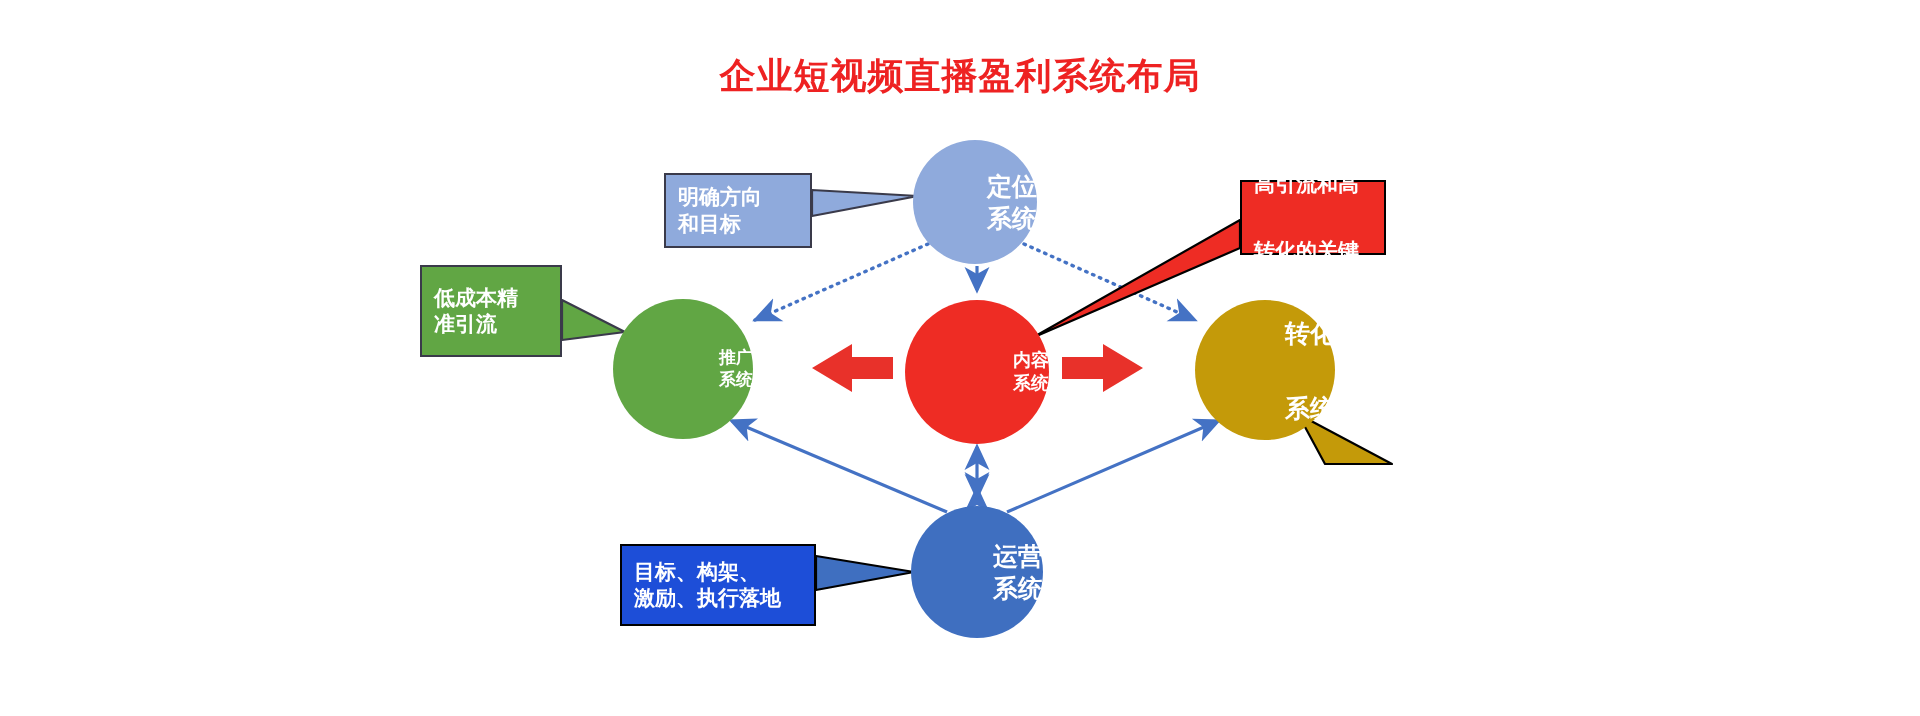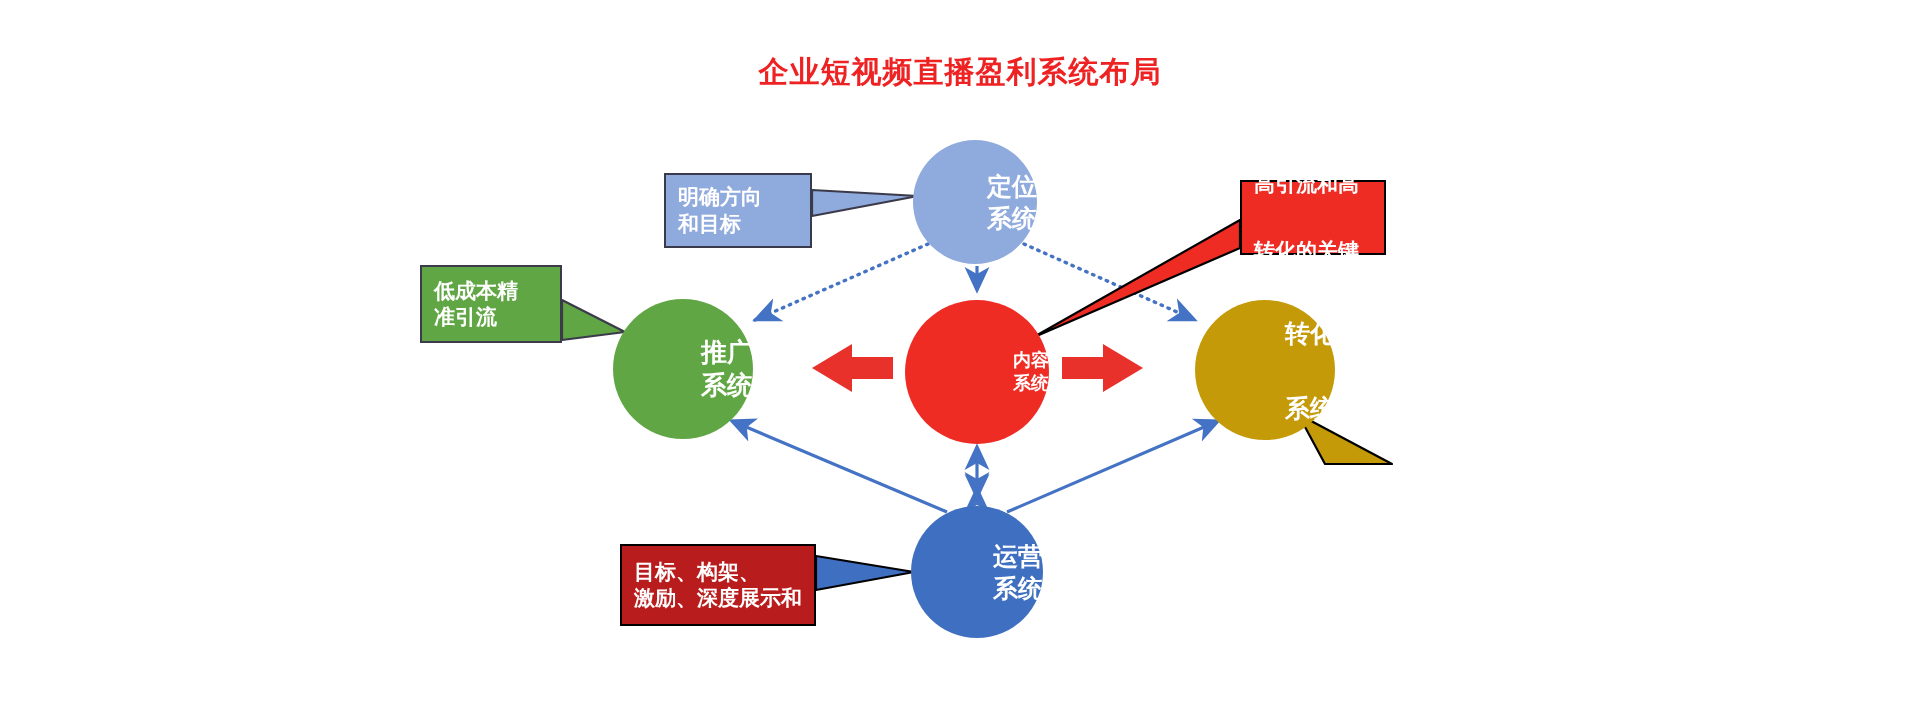--- a/index.html
+++ b/index.html
@@ -25,21 +25,21 @@
     height: 716px;
   }
 
   
   .title {
     position: absolute;
     left: 0;
     top: 52px;
     width: 1920px;
     text-align: center;
-    font-size: 30px;
+    font-size: 36px;
     font-weight: bold;
     color: #ee2222;
     letter-spacing: 1px;
     white-space: nowrap;
   }
 
   
   .node {
     position: absolute;
     border-radius: 50%;
@@ -145,21 +145,21 @@
     </g>
   </svg>
 
   <div class="title" style="color: rgb(238, 34, 34);">企业短视频直播盈利系统布局</div>
 
   <div class="node" id="node-positioning" style="left: 913px; top: 140px; width: 124px; height: 124px; background: rgb(143, 170, 220); font-size: 25px;">
     <span class="line1">定位</span>
     <span class="line2">系统</span>
   </div>
 
-  <div class="node" id="node-promotion" style="left: 613px; top: 299px; width: 140px; height: 140px; background: rgb(97, 166, 68); font-size: 26px;">
+  <div class="node" id="node-promotion" style="left: 613px; top: 299px; width: 140px; height: 140px; background: rgb(97, 166, 68); font-size: 17px;">
     <span class="line1">推广</span>
     <span class="line2">系统</span>
   </div>
 
   <div class="node" id="node-content" style="left: 905px; top: 300px; width: 144px; height: 144px; background: rgb(238, 44, 36); font-size: 18px;">
     <span class="line1">内容</span>
     <span class="line2">系统</span>
   </div>
 
   <div class="node" id="node-conversion" style="left: 1195px; top: 300px; width: 140px; height: 140px; background: rgb(196, 154, 9); font-size: 25px; gap: 43px;">
@@ -170,29 +170,29 @@
   <div class="node" id="node-operations" style="left: 911px; top: 506px; width: 132px; height: 132px; background: rgb(63, 111, 192); font-size: 25px;">
     <span class="line1">运营</span>
     <span class="line2">系统</span>
   </div>
 
   <div class="callout" id="callout-positioning" style="left: 664px; top: 173px; width: 148px; height: 75px; background: rgb(143, 170, 220); border: 2.2px solid rgb(58, 58, 74); font-size: 21px;">
     <span>明确方向</span>
     <span>和目标</span>
   </div>
 
-  <div class="callout" id="callout-promotion" style="left: 420px; top: 265px; width: 142px; height: 78px; background: rgb(97, 166, 68); border: 2.2px solid rgb(58, 58, 74); font-size: 21px;">
+  <div class="callout" id="callout-promotion" style="left: 420px; top: 265px; width: 142px; height: 92px; background: rgb(97, 166, 68); border: 2.2px solid rgb(58, 58, 74); font-size: 21px;">
     <span>低成本精</span>
     <span>准引流</span>
   </div>
 
   <div class="callout" id="callout-content" style="left: 1240px; top: 180px; width: 146px; height: 75px; background: rgb(238, 44, 36); border: 2.2px solid rgb(0, 0, 0); font-size: 21px; gap: 40px;">
     <span>高引流和高</span>
     <span>转化的关键</span>
   </div>
 
 
-  <div class="callout" id="callout-operations" style="left: 620px; top: 544px; width: 196px; height: 82px; background: #b91c1c; border: 2.2px solid rgb(0, 0, 0); font-size: 21px;">
+  <div class="callout" id="callout-operations" style="left: 620px; top: 544px; width: 196px; height: 82px; background: #1d4ed8; border: 2.2px solid rgb(0, 0, 0); font-size: 21px;">
     <span>目标、构架、</span>
-    <span>激励、深度展示和</span>
+    <span>激励、执行落地</span>
   </div>
 
 </div>
 
 </body></html>

